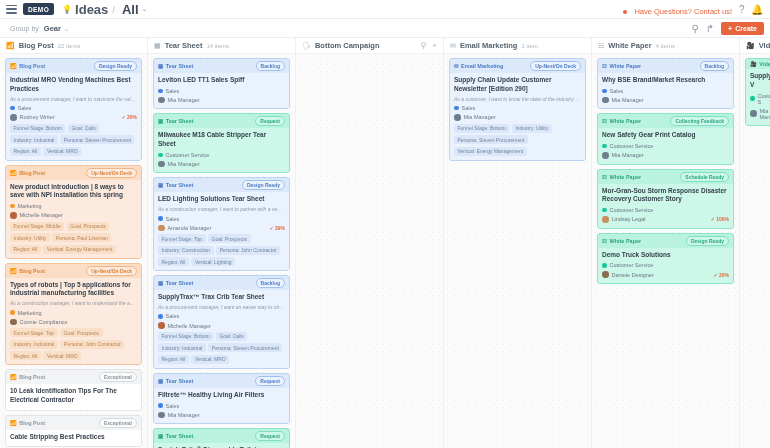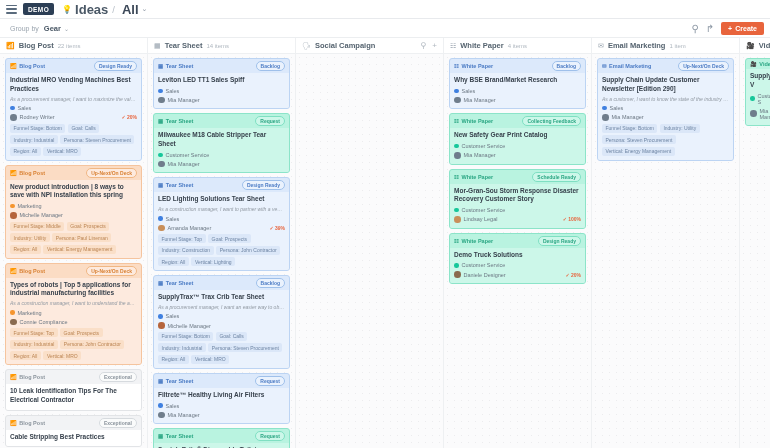--- a/index.html
+++ b/index.html
@@ -148,20 +148,28 @@
       <i></i>
       <i></i>
       <i></i>
     </div>
   <div class="demo-badge">DEMO</div>
   <span class="bulb-icon">💡</span>
   <span class="crumb">Ideas</span>
   <span class="crumb-sep">/</span>
   <span class="crumb all">All</span>
   <span class="caret">⌄</span>
+  <div class="topbar-right">
+    <span>
+      <span class="help-dot"></span>
+      <span class="help-text">Have Questions? Contact us!</span>
+    </span>
+    <span class="icon-btn">?</span>
+    <span class="icon-btn">🔔</span>
+  </div>
 </div>
 
 <div class="groupbar">
   <span class="lbl">Group by</span>
   <span class="val">Gear</span>
   <span class="caret2">⌄</span>
 </div>
 
 <div class="actionbar">
   <span class="icon-btn">⚲</span>
@@ -429,27 +437,63 @@
           </div>
           <div class="card-body">
             <div class="card-title">Scotch-Brite® Disposable Toilet Scrubber Refills</div>
           </div>
         </div>
       </div>
     </div>
     <div class="column">
       <div class="col-head">
         <span class="ci">🗣</span>
-        <span class="ctitle">Social Campaign</span>
+        <span class="ctitle">Bottom Campaign</span>
         <span class="cspacer">
           <span class="cact">⚲</span>
           <span class="cact">+</span>
         </span>
       </div>
       <div class="col-body"></div>
+    </div>
+    <div class="column">
+      <div class="col-head">
+        <span class="ci">✉</span>
+        <span class="ctitle">Email Marketing</span>
+        <span class="ccount">1 item</span>
+      </div>
+      <div class="col-body">
+        <div class="card t-blue">
+          <div class="card-head">
+            <span class="ctype">
+              <span>✉</span>
+              <span>Email Marketing</span>
+            </span>
+            <span class="pill">Up-Next/On Deck</span>
+          </div>
+          <div class="card-body">
+            <div class="card-title">Supply Chain Update Customer Newsletter [Edition 290]</div>
+            <div class="card-persona">As a customer, I want to know the state of the industry and h...</div>
+            <div class="meta-row">
+              <span class="dot" style="background:#3f80e0"></span>
+              <span class="mtext">Sales</span>
+            </div>
+            <div class="meta-row">
+              <span class="avatar" style="background:#6f7d8c"></span>
+              <span class="mtext">Mia Manager</span>
+            </div>
+            <div class="tags">
+              <span class="tag">Funnel Stage: Bottom</span>
+              <span class="tag">Industry: Utility</span>
+              <span class="tag">Persona: Steven Procurement</span>
+              <span class="tag">Vertical: Energy Management</span>
+            </div>
+          </div>
+        </div>
+      </div>
     </div>
     <div class="column">
       <div class="col-head">
         <span class="ci">☷</span>
         <span class="ctitle">White Paper</span>
         <span class="ccount">4 items</span>
       </div>
       <div class="col-body">
         <div class="card t-blue plain">
           <div class="card-head">
@@ -528,56 +572,20 @@
             </div>
             <div class="meta-row">
               <span class="avatar" style="background:#8a6b4f"></span>
               <span class="mtext">Daniele Designer</span>
               <span class="pct">✓ 20%</span>
             </div>
           </div>
         </div>
       </div>
     </div>
-    <div class="column">
-      <div class="col-head">
-        <span class="ci">✉</span>
-        <span class="ctitle">Email Marketing</span>
-        <span class="ccount">1 item</span>
-      </div>
-      <div class="col-body">
-        <div class="card t-blue">
-          <div class="card-head">
-            <span class="ctype">
-              <span>✉</span>
-              <span>Email Marketing</span>
-            </span>
-            <span class="pill">Up-Next/On Deck</span>
-          </div>
-          <div class="card-body">
-            <div class="card-title">Supply Chain Update Customer Newsletter [Edition 290]</div>
-            <div class="card-persona">As a customer, I want to know the state of the industry and h...</div>
-            <div class="meta-row">
-              <span class="dot" style="background:#3f80e0"></span>
-              <span class="mtext">Sales</span>
-            </div>
-            <div class="meta-row">
-              <span class="avatar" style="background:#6f7d8c"></span>
-              <span class="mtext">Mia Manager</span>
-            </div>
-            <div class="tags">
-              <span class="tag">Funnel Stage: Bottom</span>
-              <span class="tag">Industry: Utility</span>
-              <span class="tag">Persona: Steven Procurement</span>
-              <span class="tag">Vertical: Energy Management</span>
-            </div>
-          </div>
-        </div>
-      </div>
-    </div>
     <div class="column narrow">
       <div class="col-head">
         <span class="ci">🎥</span>
         <span class="ctitle">Video</span>
       </div>
       <div class="col-body">
         <div class="card t-green plain">
           <div class="card-head">
             <span class="ctype">
               <span>🎥</span>

